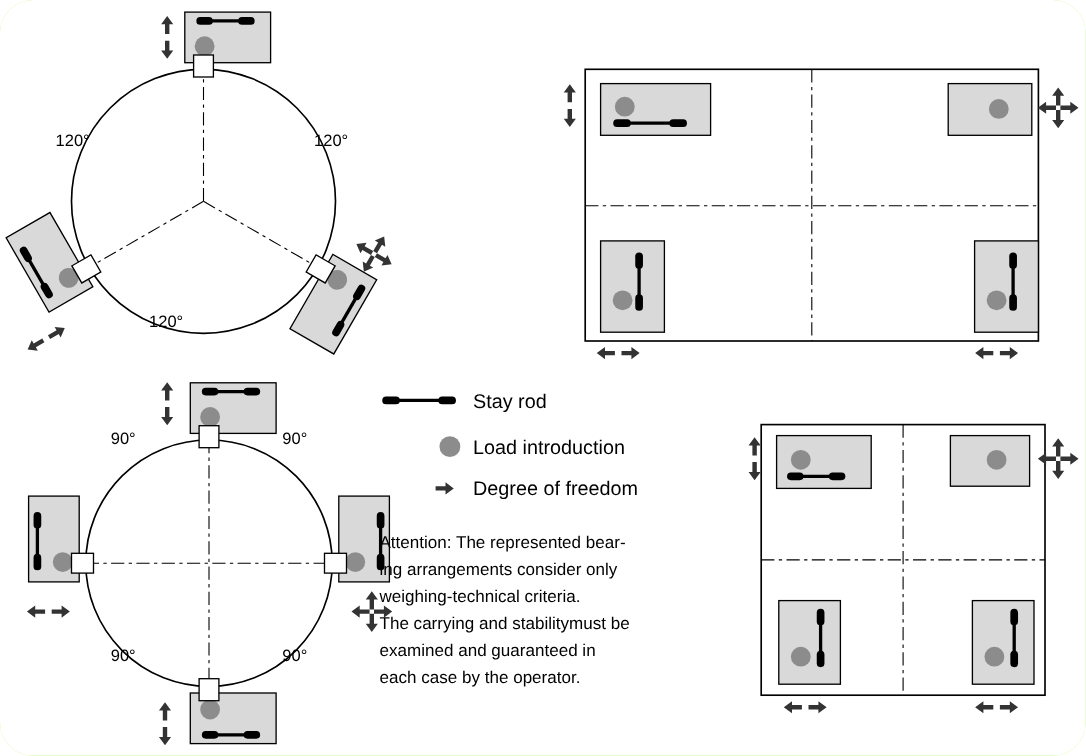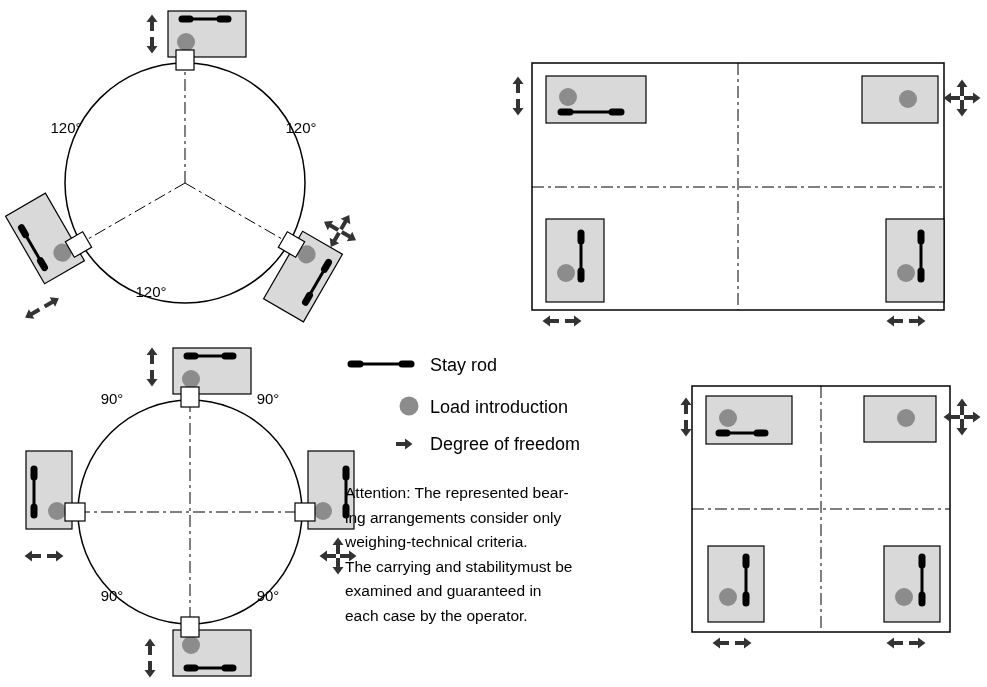--- a/index.html
+++ b/index.html
@@ -3,20 +3,21 @@
 <meta charset="utf-8">
 <style>
   html, body { margin: 0; padding: 0; background: #ffffff; }
   .canvas {
     position: relative;
     width: 987px;
     height: 687px;
     background: #bef264;
     font-family: "Liberation Sans", sans-serif;
     overflow: hidden;
+    border-radius: 30px;
   }
   svg text {
     font-family: "Liberation Sans", sans-serif;
     fill: #000000;
   }
   .lbl-angle  { font-size: 15px; text-anchor: middle; }
   .lbl-legend { font-size: 18px; }
   .lbl-note   { font-size: 15.5px; }
 </style>
 </head>

